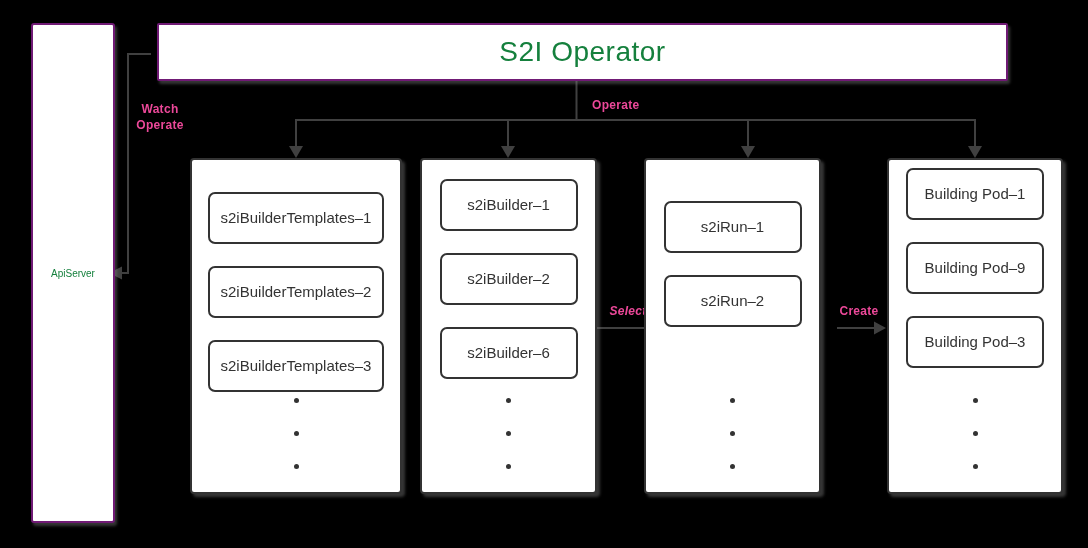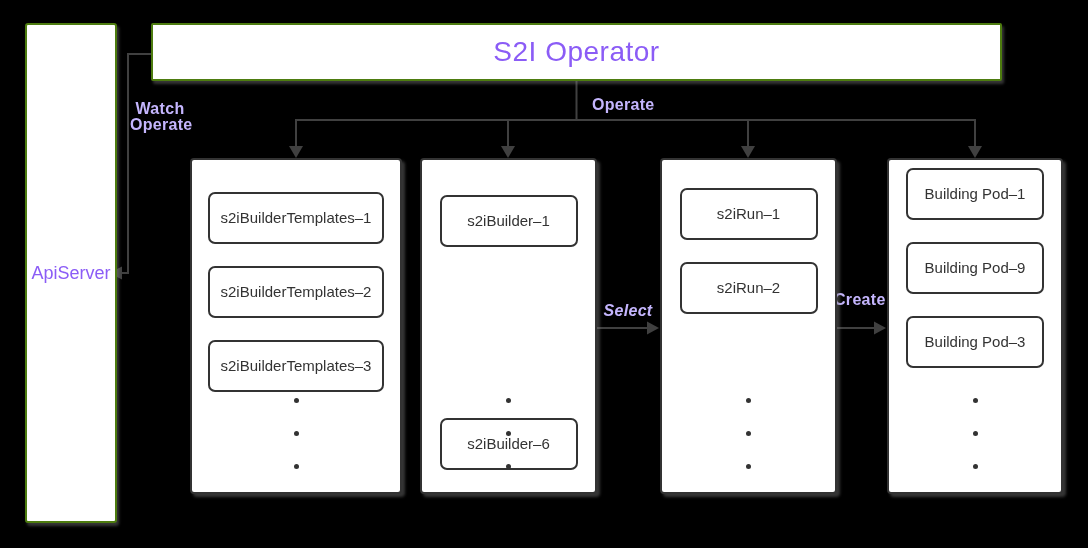--- a/index.html
+++ b/index.html
@@ -9,51 +9,52 @@
     height: 548px;
     background: #000000;
     overflow: hidden;
     font-family: "Liberation Sans", "DejaVu Sans", sans-serif;
   }
   svg.wires { position: absolute; left: 0; top: 0; pointer-events: none; }
 
   .whitebox {
     position: absolute;
     background: #ffffff;
-    border: 2px solid #4d7c0f;
+    border: 2px solid #701a75;
     box-sizing: border-box;
     box-shadow: 2px 3px 3px rgba(120,120,120,0.45);
-    color: #8b5cf6;
+    color: #15803d;
+    margin-left: 6px;
   }
   .apiserver {
-    left: 25px; top: 23px; width: 92px; height: 500px;
+    left: 25px; top: 23px; width: 84px; height: 500px;
     border-radius: 3px;
     display: flex; align-items: center; justify-content: center;
-    font-size: 18px;
+    font-size: 10px;
   }
   .operator {
     left: 151px; top: 23px; width: 851px; height: 58px;
     border-radius: 2px;
     display: flex; align-items: center; justify-content: center;
     font-size: 28px;
     letter-spacing: 0.5px;
   }
   .column {
     position: absolute;
     top: 158px; height: 336px;
     background: #ffffff;
     border: 2px solid #333333;
     border-radius: 4px;
     box-sizing: border-box;
     box-shadow: 3px 3px 3px rgba(120,120,120,0.45);
     display: flex; flex-direction: column; align-items: center;
   }
   .col-1 { left: 190px; width: 212px; padding-top: 32px; }
-  .col-2 { left: 420px; width: 177px; padding-top: 35px; justify-content: space-between; }
-  .col-3 { left: 660px; width: 177px; padding-top: 28px; }
+  .col-2 { left: 420px; width: 177px; padding-top: 19px; }
+  .col-3 { left: 644px; width: 177px; padding-top: 41px; }
   .col-4 { left: 887px; width: 176px; padding-top: 8px; }
 
   .node {
     background: #ffffff;
     border: 2px solid #333333;
     border-radius: 7px;
     box-sizing: border-box;
     height: 52px;
     display: flex; align-items: center; justify-content: center;
     text-align: center;
@@ -69,30 +70,30 @@
   .dots {
     position: absolute;
     left: 0; right: 0; top: 238px;
     display: flex; flex-direction: column; align-items: center;
     gap: 28px;
   }
   .dot { width: 5px; height: 5px; border-radius: 50%; background: #333333; }
 
   .edge-label {
     position: absolute;
-    color: #c4b5fd;
-    font-size: 16px;
+    color: #ec4899;
+    font-size: 12px;
     font-weight: 600;
     line-height: 16px;
     letter-spacing: 0.3px;
   }
   .lbl-watch-operate { left: 130px; top: 101px; width: 60px; text-align: center; }
   .lbl-operate { left: 592px; top: 97px; }
   .lbl-select { left: 603px; top: 303px; width: 50px; text-align: center; font-style: italic; }
-  .lbl-create { left: 834px; top: 292px; width: 50px; }
+  .lbl-create { left: 834px; top: 303px; width: 50px; text-align: center; }
 </style>
 </head>
 <body>
 
 <div class="canvas">
 
   <svg class="wires" width="1088" height="548" viewBox="0 0 1088 548">
     <g stroke="#404040" stroke-width="2" fill="none">
 
       <path d="M151,54 L128,54 L128,273 L122,273"></path>
@@ -138,20 +139,21 @@
     <div class="node">s2iBuilderTemplates–3</div>
     <div class="dots">
       <div class="dot"></div>
       <div class="dot"></div>
       <div class="dot"></div>
     </div>
   </div>
 
   <div class="column col-2">
     <div class="node">s2iBuilder–1</div>
+    <div class="node">s2iBuilder–2</div>
     <div class="node">s2iBuilder–6</div>
     <div class="dots">
       <div class="dot"></div>
       <div class="dot"></div>
       <div class="dot"></div>
     </div>
   </div>
 
   <div class="column col-3">
     <div class="node">s2iRun–1</div>

